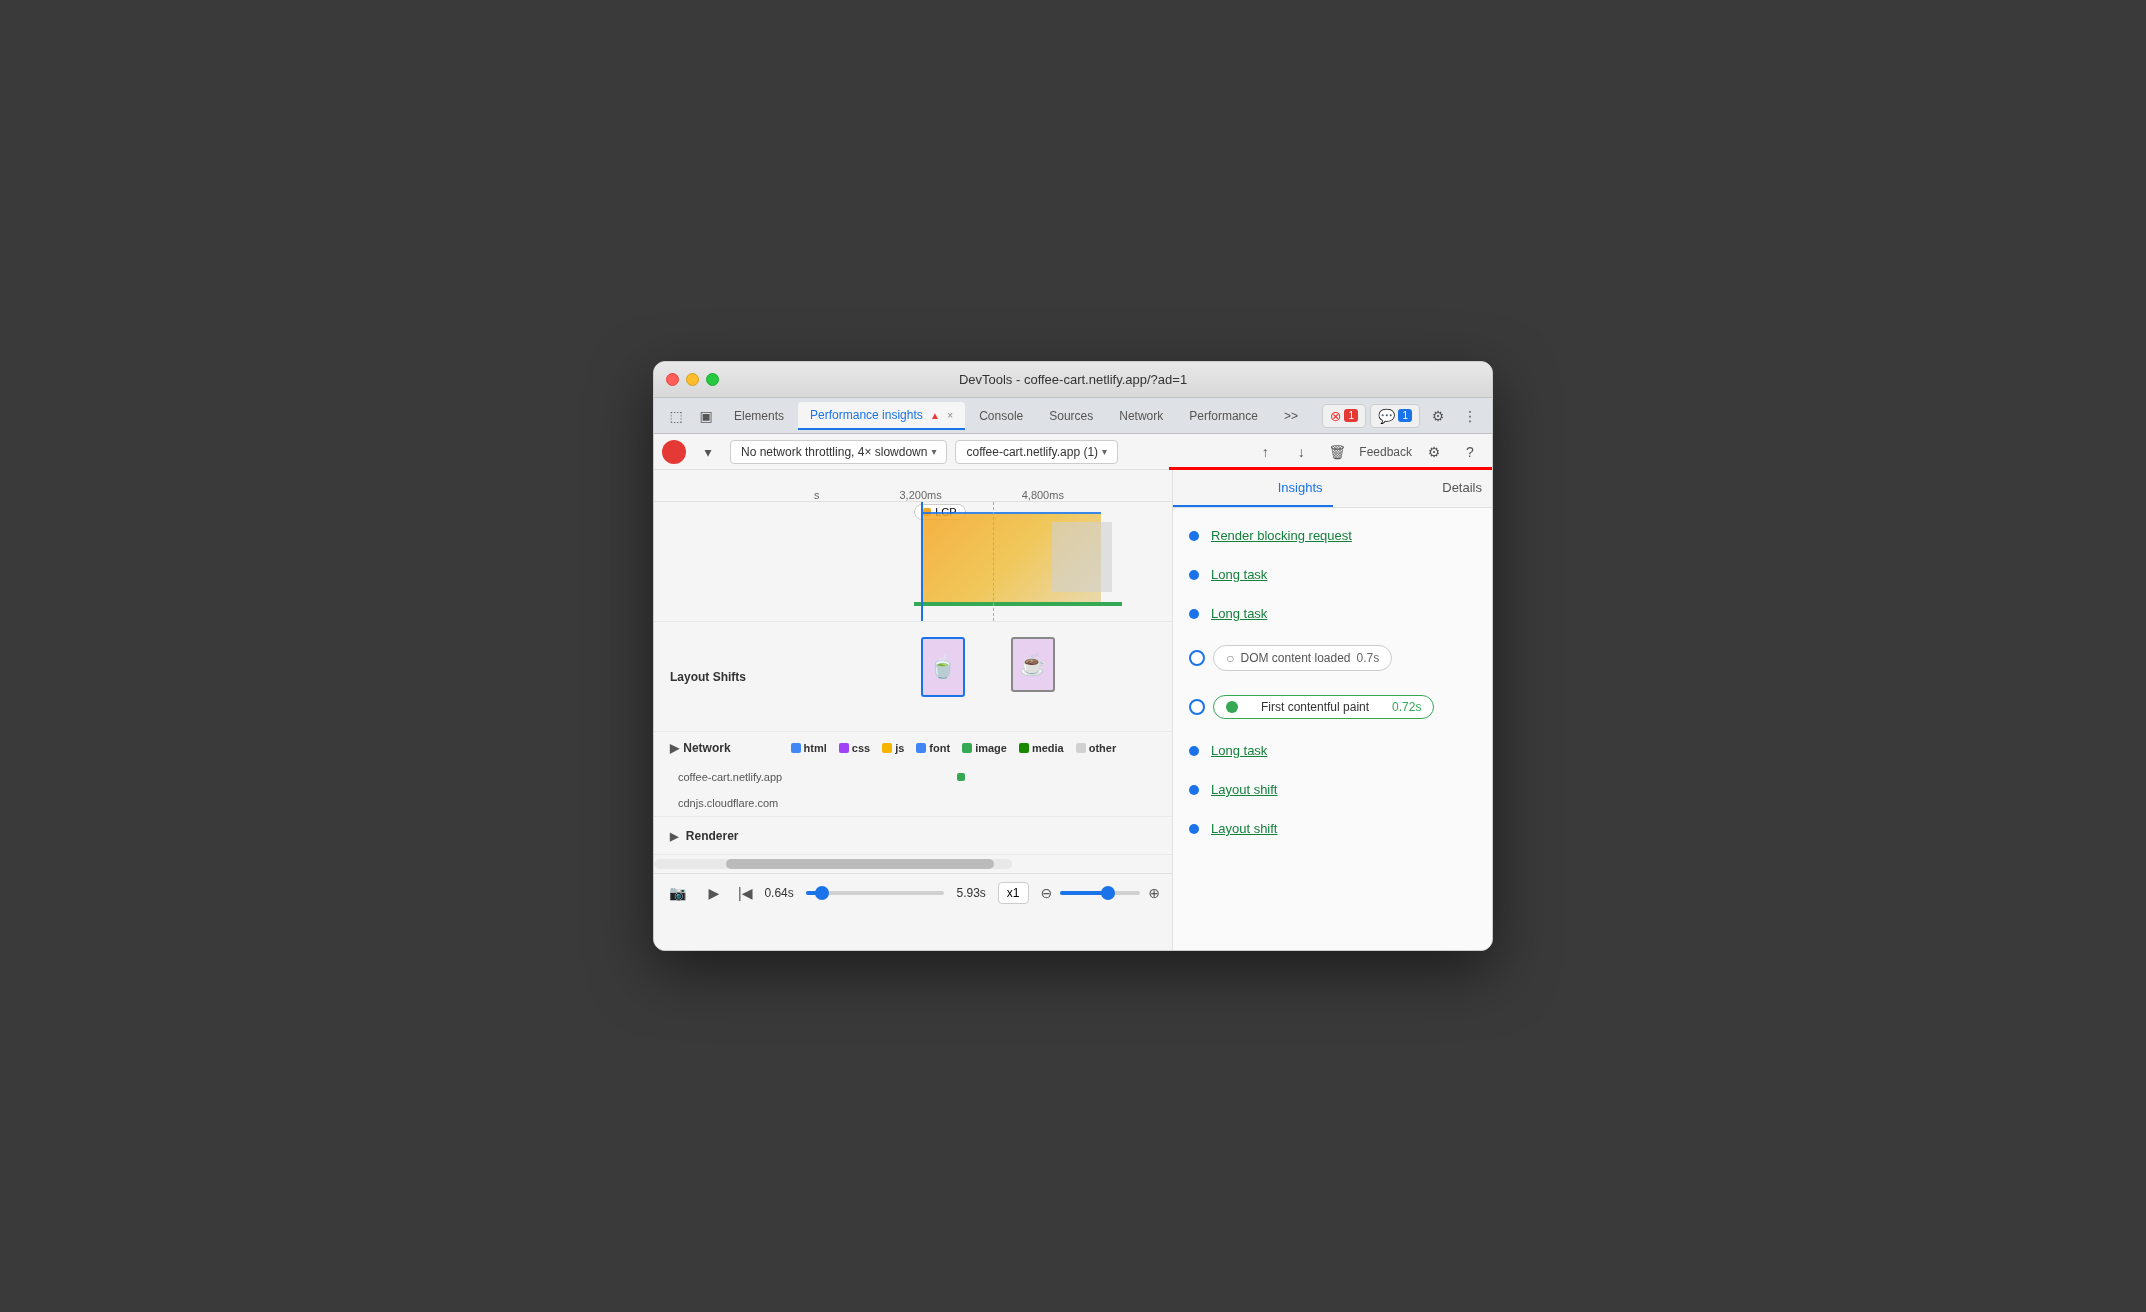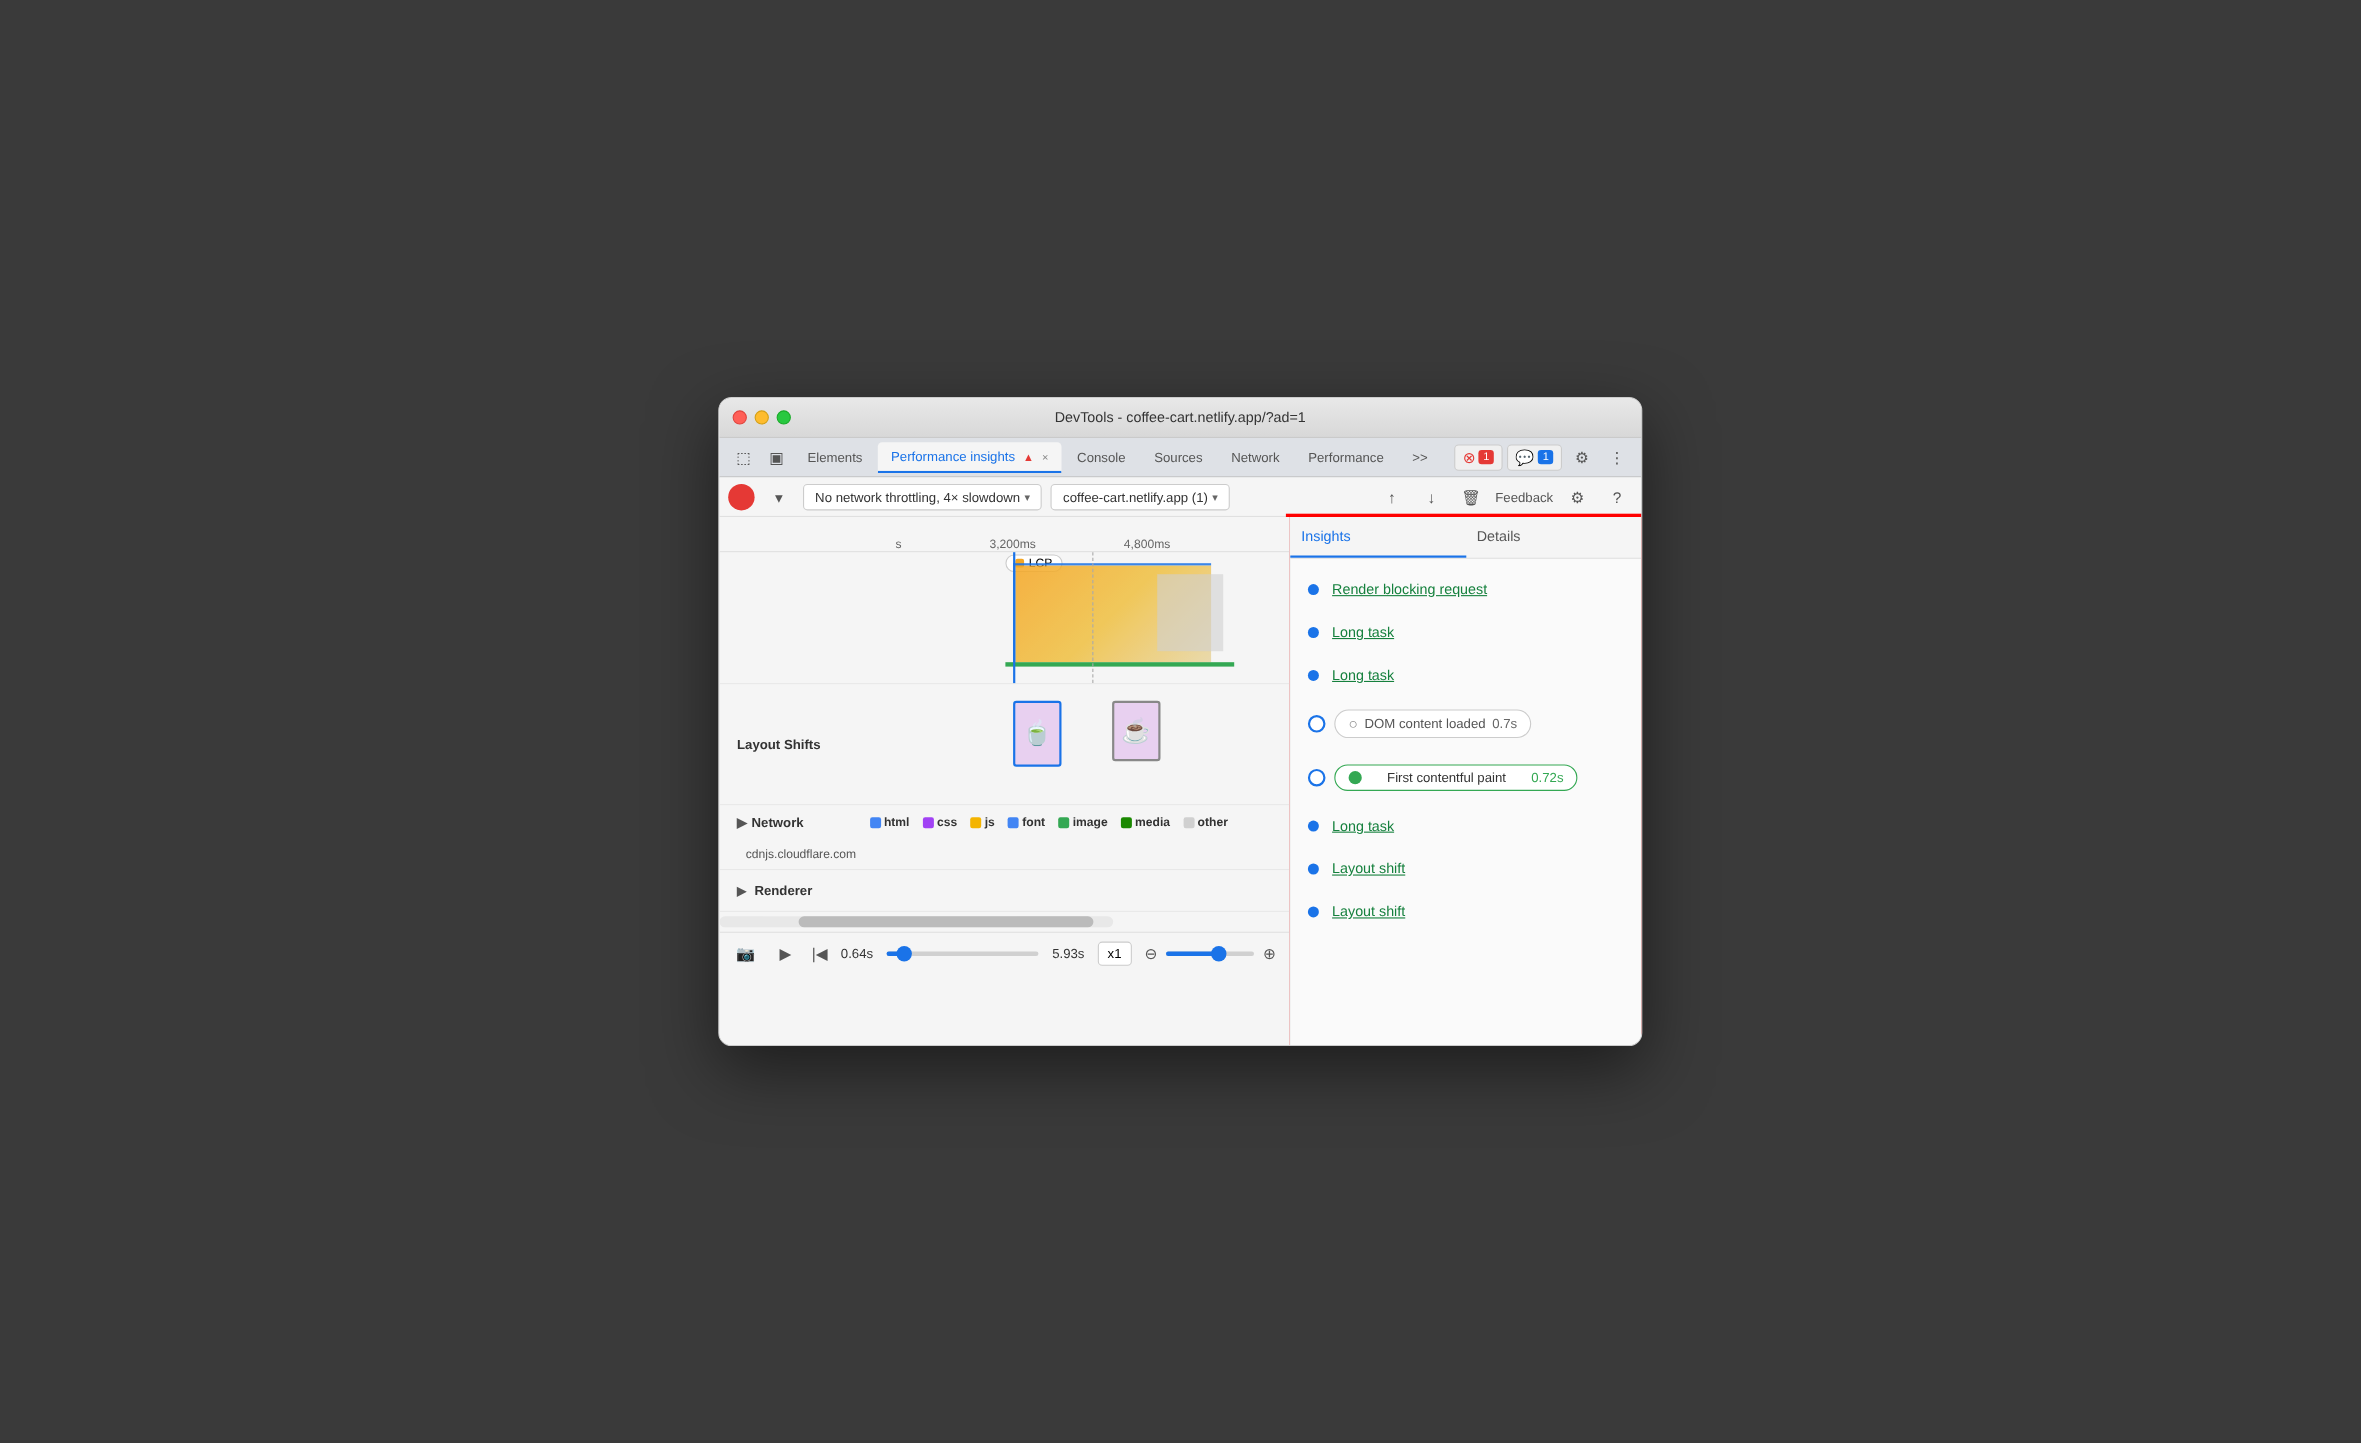--- a/index.html
+++ b/index.html
@@ -439,21 +439,21 @@
       flex-direction: column;
       outline: 3px solid red;
     }
     .insights-tabs {
       display: flex;
       border-bottom: 1px solid #e0e0e0;
       background: #f5f5f5;
     }
     .insights-tab {
       flex: 1;
-      text-align: left;
+      text-align: right;
       padding: 10px;
       font-size: 13px;
       color: #555;
       cursor: pointer;
     }
     .insights-tab.active {
       color: #1a73e8;
       border-bottom: 2px solid #1a73e8;
       font-weight: 500;
     }
@@ -702,20 +702,26 @@
               <span>media</span>
             </div>
             <div class="legend-item">
               <div class="legend-dot dot-other"></div>
               <span>other</span>
             </div>
           </div>
         </div>
 
         <div class="network-entry">
+          <span class="network-name">coffee-cart.netlify.app</span>
+          <div class="network-bar-area">
+            <div class="net-bar bar-green"></div>
+          </div>
+        </div>
+        <div class="network-entry">
           <span class="network-name">cdnjs.cloudflare.com</span>
           <div class="network-bar-area"></div>
         </div>
       </div>
 
       <div class="renderer-row">
         <div class="row-label">
           <span style="font-size:11px;color:#555">▶</span>
           <span style="font-size:12px;font-weight:600;color:#333;margin-left:4px">Renderer</span>
         </div>

